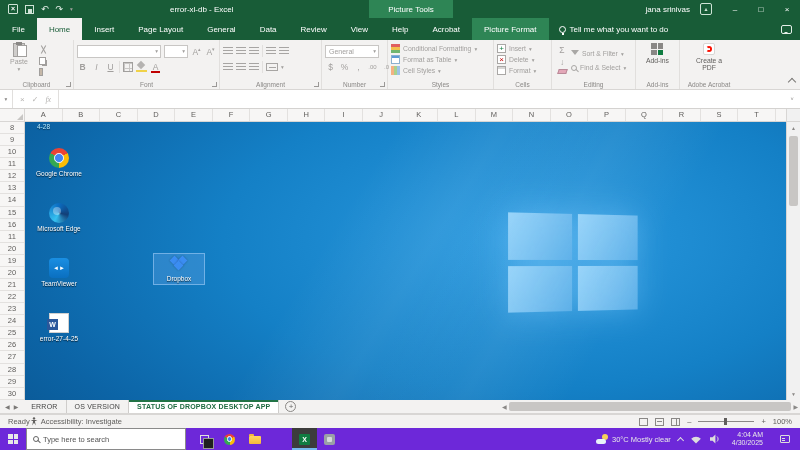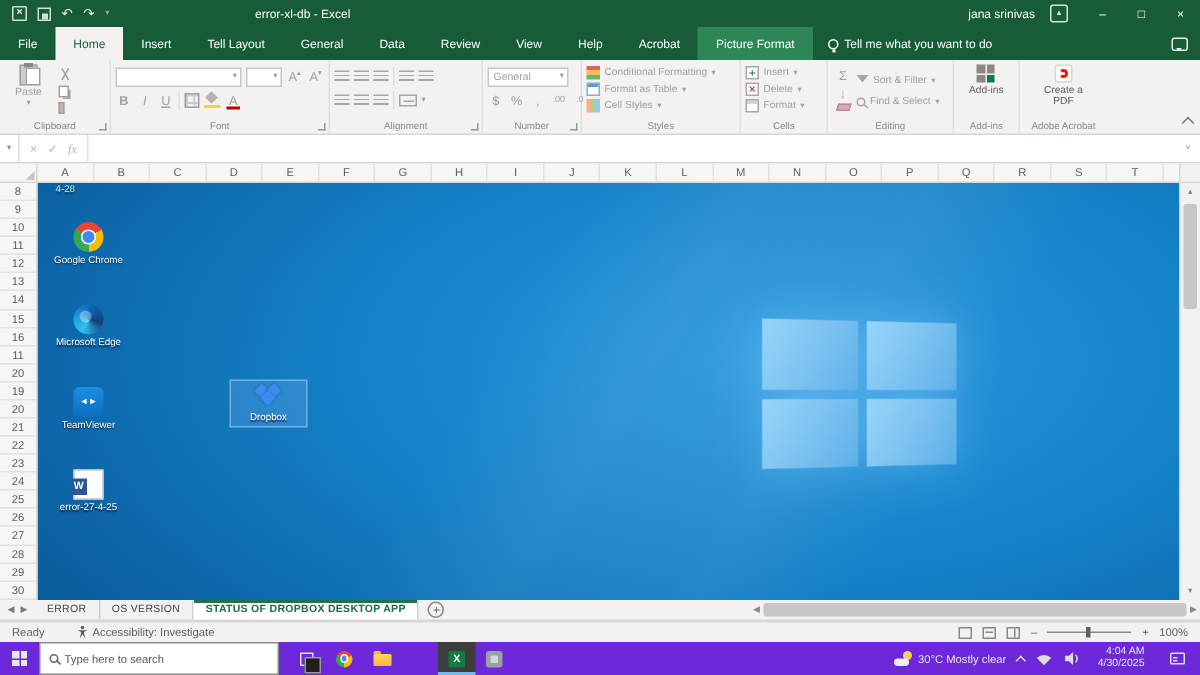--- a/index.html
+++ b/index.html
@@ -163,21 +163,21 @@
   .snav{display:flex;align-items:center;gap:4px;padding:0 5px;color:#7a7876;font-size:6px}
   .stabs{display:flex}
   .stab{padding:0 8px;line-height:13px;border-right:1px solid #cfcdcb;white-space:nowrap;letter-spacing:.2px}
   .stab.active{background:#fff;color:#1e6b41;font-weight:bold;box-shadow:inset 0 2px 0 #217346}
   .newsheet{width:11px;height:11px;margin:1px 6px;border:1px solid #8a8886;border-radius:50%;align-self:center;position:relative}
   .newsheet::after{content:"+";position:absolute;inset:0;text-align:center;line-height:9px;font-size:8px;color:#666}
   .hscroll{margin-left:auto;display:flex;align-items:center;width:300px;padding:0 2px;gap:2px;color:#8a8886;font-size:6px}
   .hthumb{flex:1;height:9px;background:#c8c6c4;border-radius:2px}
 
   
-  .statusbar{height:14px;background:#f3f2f1;border-top:1px solid #d8d6d4;display:flex;align-items:center;font-size:7.5px;color:#605e5c;padding:0 8px;gap:21px}
+  .statusbar{height:14px;background:#f3f2f1;border-top:1px solid #d8d6d4;display:flex;align-items:center;font-size:7.5px;color:#605e5c;padding:0 8px;gap:0}
   .acc{display:flex;align-items:center;gap:3px}
   .sright{margin-left:auto;display:flex;align-items:center;gap:7px}
   .vico{width:9px;height:8px;border:1px solid #8a8886;position:relative}
   .vico.v2::after{content:"";position:absolute;left:1px;right:1px;top:2px;height:1px;background:#8a8886}
   .vico.v3::after{content:"";position:absolute;left:4px;top:0;bottom:0;width:1px;background:#8a8886}
   .ztrack{width:56px;height:1px;background:#8a8886;position:relative}
   .zhandle{position:absolute;left:26px;top:-3px;width:3px;height:7px;background:#605e5c}
 
   
   .taskbar{height:22px;background:#6d28d9;display:flex;align-items:stretch;color:#e8e8e8}
@@ -220,39 +220,40 @@
 
   <div class="titlebar">
     <div class="qat">
       <span class="xl-logo">×</span>
       <span class="save-ic"></span>
       <span class="qicon">↶</span>
       <span class="qicon">↷</span>
       <span class="qicon dd">▾</span>
     </div>
     <span class="tb-title">error-xl-db  -  Excel</span>
+    <div class="ctx-block">Picture Tools</div>
     <span class="tb-user">jana srinivas</span>
     <span class="rdo">▴</span>
     <div class="winctl">
       <span>–</span>
       <span>□</span>
       <span>×</span>
     </div>
   </div>
 
   <div class="tabrow">
     <div class="rtabs">
 
         <div class="rtab file">File</div>
 
         <div class="rtab active">Home</div>
 
         <div class="rtab">Insert</div>
 
-        <div class="rtab">Tell Layout</div>
+        <div class="rtab">Page Layout</div>
 
         <div class="rtab">General</div>
 
         <div class="rtab">Data</div>
 
         <div class="rtab">Review</div>
 
         <div class="rtab">View</div>
 
         <div class="rtab">Help</div>

